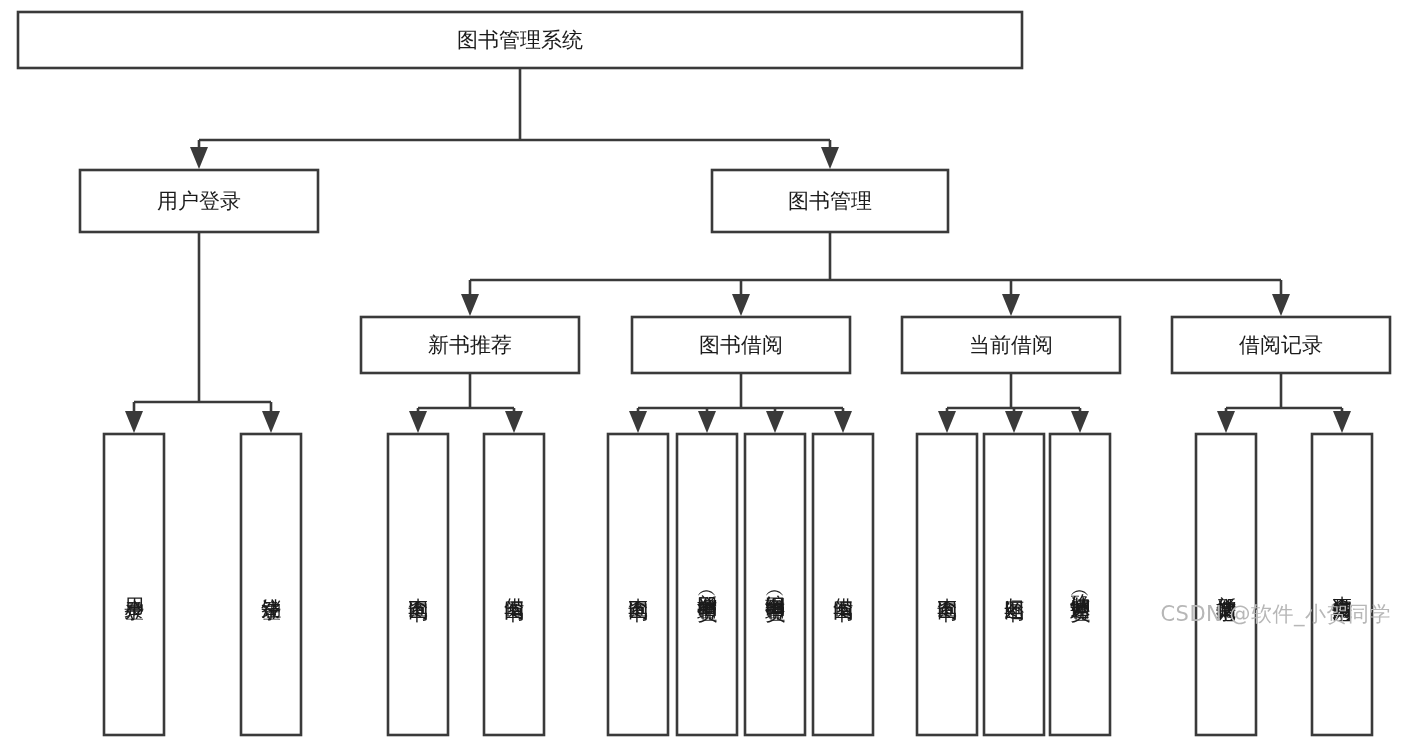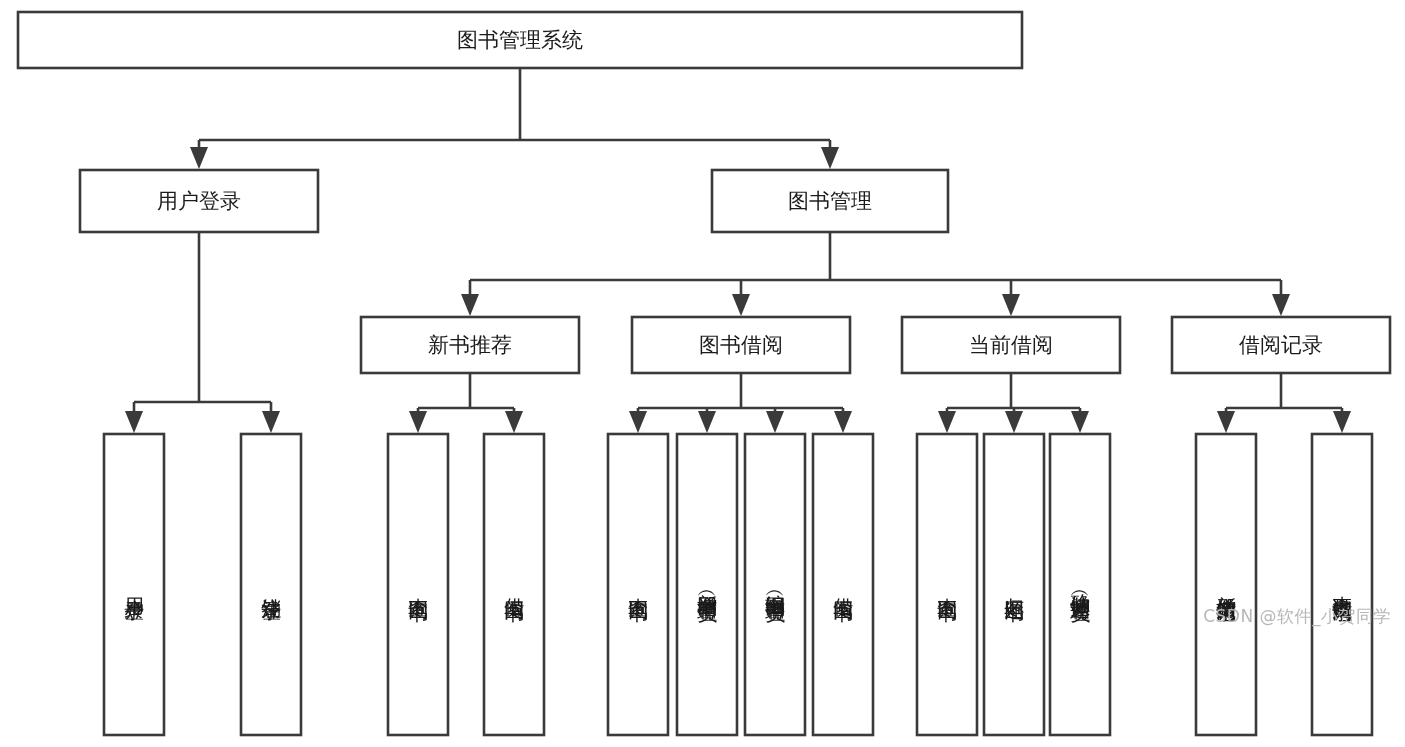--- a/index.html
+++ b/index.html
@@ -62,21 +62,21 @@
     align-items: center;
     justify-content: center;
     white-space: nowrap;
     pointer-events: none;
   }
   .watermark {
     position: absolute;
     right: 14px;
     bottom: 6px;
     font-family: "DejaVu Sans", "Liberation Sans", sans-serif;
-    font-size: 17px;
+    font-size: 21px;
     color: #b7b7b7;
     letter-spacing: 0.5px;
     white-space: nowrap;
   }
 </style>
 </head>
 <body>
 
 <div id="diagram-root">
 

